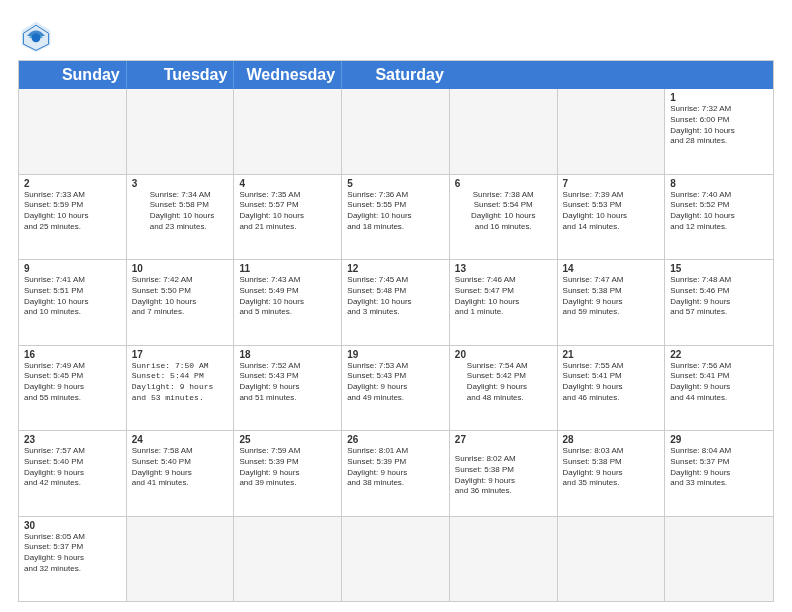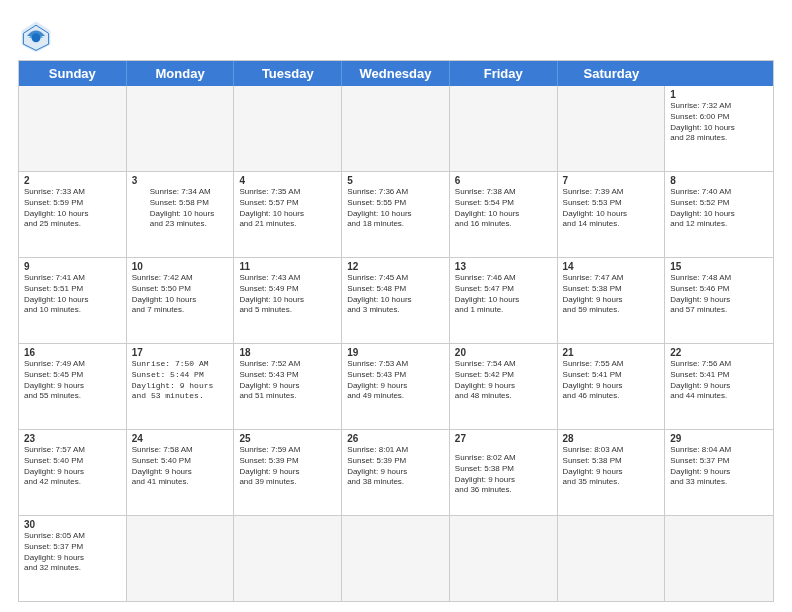--- a/index.html
+++ b/index.html
@@ -61,24 +61,24 @@
       flex-direction: column;
       border: 1px solid #ccc;
     }
     .day-headers {
       display: grid;
       grid-template-columns: repeat(7, 1fr);
       background: #3a7bd5;
     }
     .day-header {
       color: #fff;
-      font-size: 13px;
+      font-size: 16px;
       font-weight: bold;
       padding: 5px 6px;
-      text-align: center;
+      text-align: right;
       border-right: 1px solid #5a9be0;
     }
     .day-header:last-child { border-right: none; }
     .calendar-grid {
       display: flex;
       flex-direction: column;
       flex: 1;
     }
     .week-row {
       display: grid;
@@ -132,24 +132,22 @@
     </div>
     <div class="title-block">
       <div class="month-title"></div>
       <div class="subtitle"></div>
     </div>
   </div>
 
   <div class="calendar">
     <div class="day-headers">
     <div class="day-header">Sunday</div>
-        <div class="day-header">Monday</div>
         <div class="day-header">Tuesday</div>
         <div class="day-header">Wednesday</div>
-        <div class="day-header">Friday</div>
         <div class="day-header">Saturday</div>
       </div>
     <div class="calendar-grid">
     <div class="week-row">
           <div class="day-cell empty"></div>
           <div class="day-cell empty"></div>
           <div class="day-cell empty"></div>
           <div class="day-cell empty"></div>
           <div class="day-cell empty"></div>
           <div class="day-cell empty"></div>
@@ -185,21 +183,21 @@
           </div>
           <div class="day-cell">
             <span class="day-num">5</span>
             <div class="day-info" style="white-space: pre-line;">Sunrise: 7:36 AM
 Sunset: 5:55 PM
 Daylight: 10 hours
 and 18 minutes.</div>
           </div>
           <div class="day-cell">
             <span class="day-num">6</span>
-            <div class="day-info" style="white-space: pre-line;">Sunrise: 7:38 AM
+            <div class="day-info" style="white-space: pre-line; text-align: center;">Sunrise: 7:38 AM
 Sunset: 5:54 PM
 Daylight: 10 hours
 and 16 minutes.</div>
           </div>
           <div class="day-cell">
             <span class="day-num">7</span>
             <div class="day-info" style="white-space: pre-line;">Sunrise: 7:39 AM
 Sunset: 5:53 PM
 Daylight: 10 hours
 and 14 minutes.</div>
@@ -287,21 +285,21 @@
           </div>
           <div class="day-cell">
             <span class="day-num">19</span>
             <div class="day-info" style="white-space: pre-line;">Sunrise: 7:53 AM
 Sunset: 5:43 PM
 Daylight: 9 hours
 and 49 minutes.</div>
           </div>
           <div class="day-cell">
             <span class="day-num">20</span>
-            <div class="day-info" style="white-space: pre-line;">Sunrise: 7:54 AM
+            <div class="day-info" style="white-space: pre-line; margin-left: 12px;">Sunrise: 7:54 AM
 Sunset: 5:42 PM
 Daylight: 9 hours
 and 48 minutes.</div>
           </div>
           <div class="day-cell">
             <span class="day-num">21</span>
             <div class="day-info" style="white-space: pre-line;">Sunrise: 7:55 AM
 Sunset: 5:41 PM
 Daylight: 9 hours
 and 46 minutes.</div>

